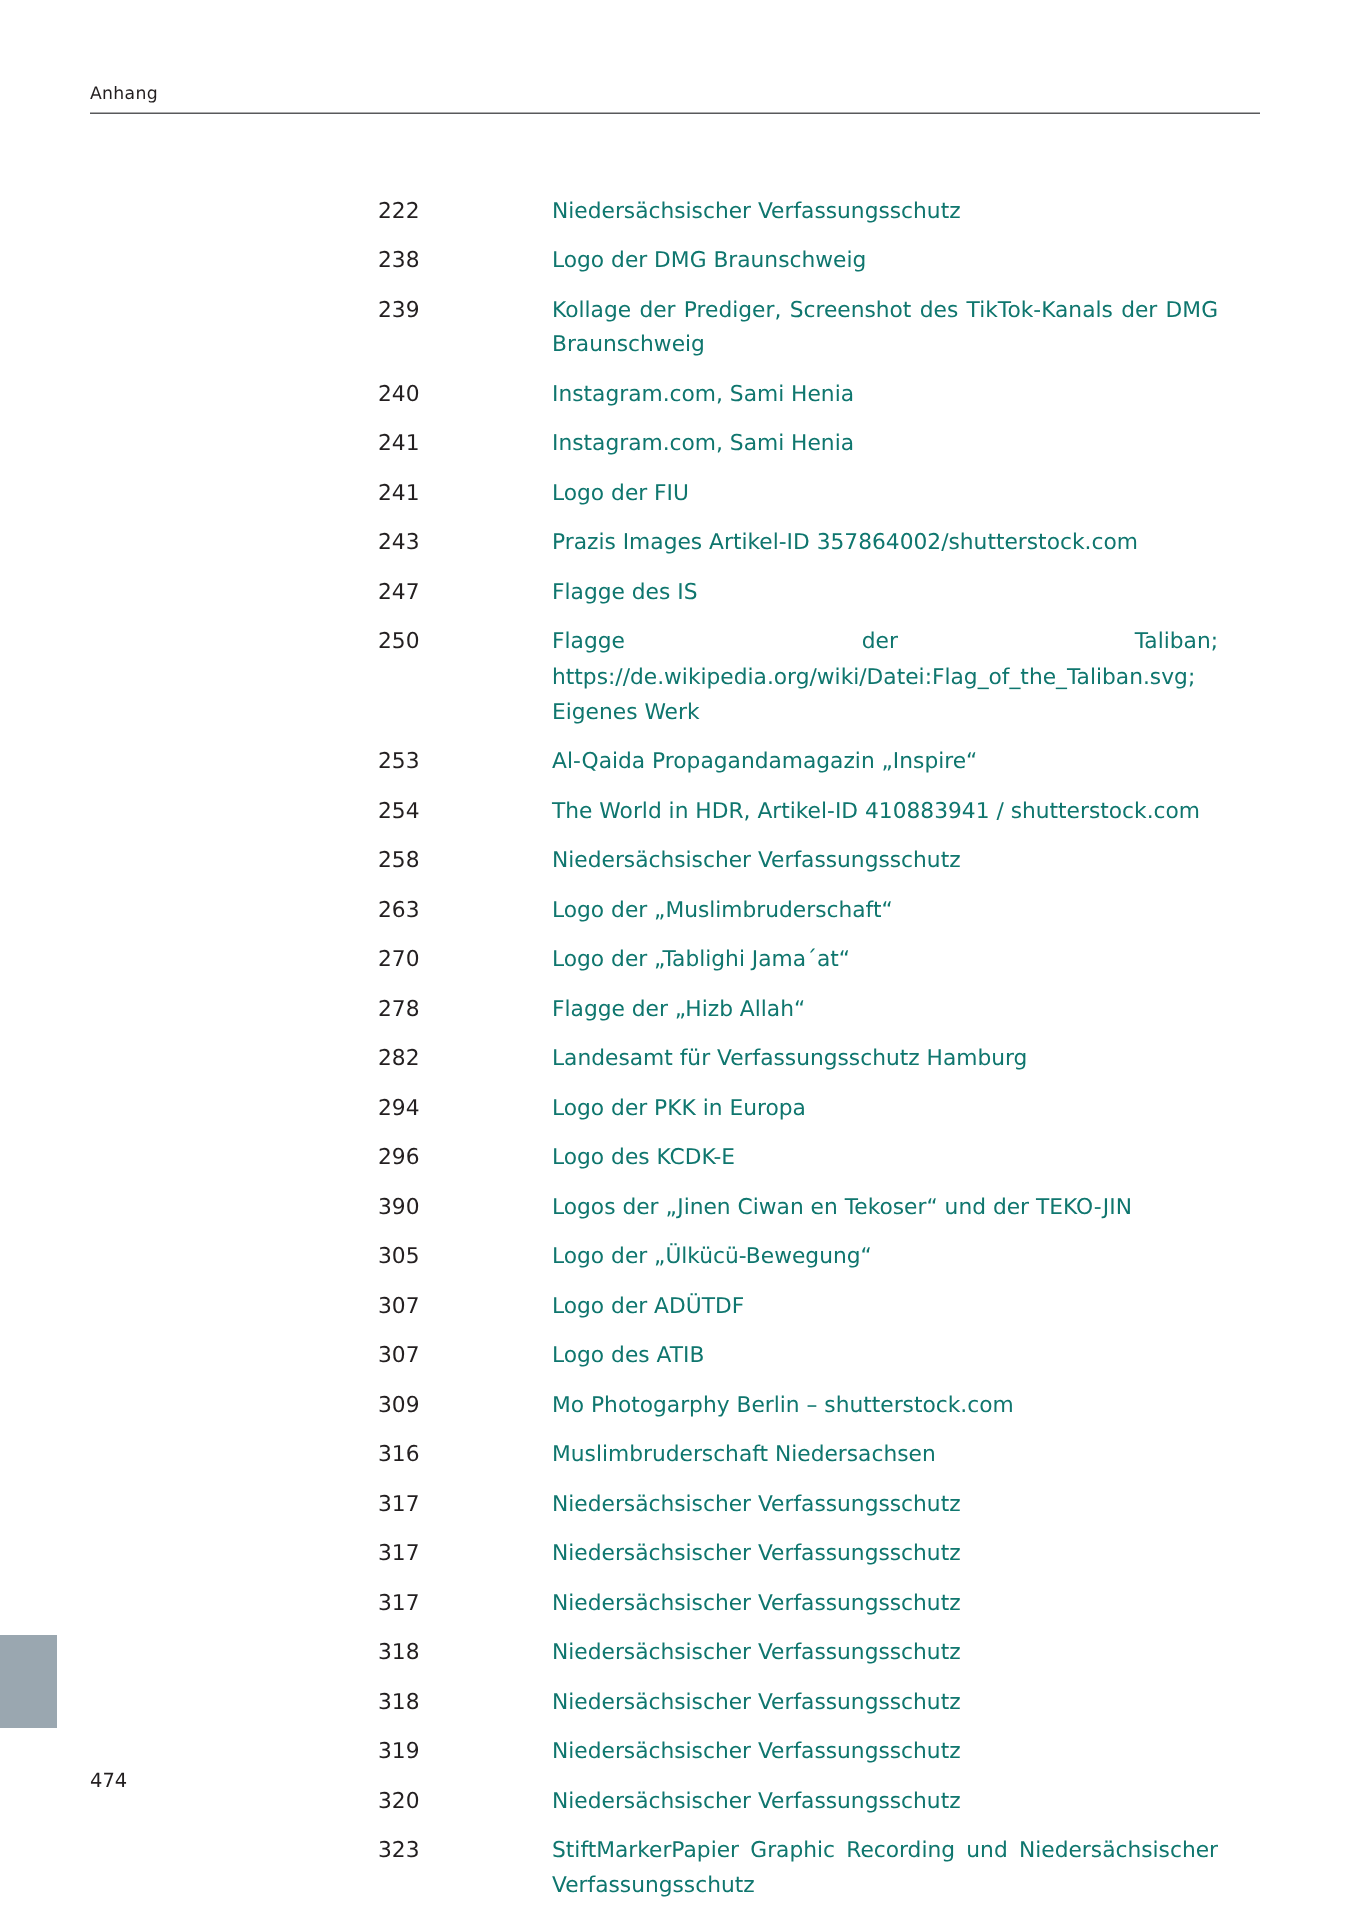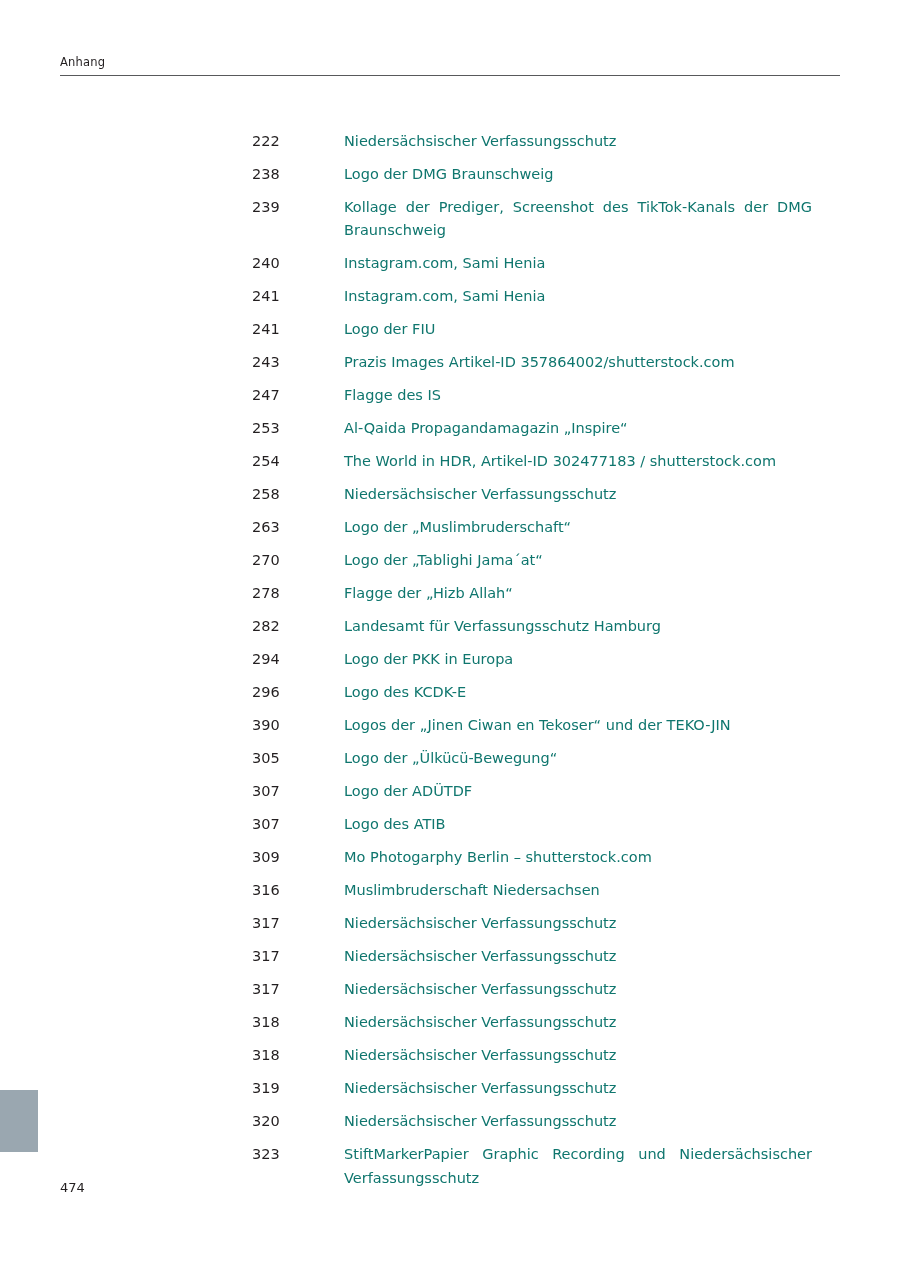--- a/index.html
+++ b/index.html
@@ -50,20 +50,21 @@
   .credits {
     position: absolute;
     left: 252px;
     top: 130px;
     width: 560px;
   }
   .credit-row {
     display: flex;
     align-items: flex-start;
     margin-bottom: 9.5px;
+    gap: 24px;
   }
   .credit-page {
     width: 92px;
     flex: 0 0 92px;
     font-size: 14.5px;
     line-height: 1.62;
     color: #231f20;
   }
   .credit-text {
     flex: 1 1 auto;
@@ -122,26 +123,30 @@
       </div>
       <div class="credit-row">
         <div class="credit-page">243</div>
         <div class="credit-text">Prazis Images Artikel-ID 357864002/shutterstock.com</div>
       </div>
       <div class="credit-row">
         <div class="credit-page">247</div>
         <div class="credit-text">Flagge des IS</div>
       </div>
       <div class="credit-row">
+        <div class="credit-page">250</div>
+        <div class="credit-text justify">Flagge der Taliban; https://de.wikipedia.org/wiki/Datei:Flag_of_the_Taliban.svg; Eigenes Werk</div>
+      </div>
+      <div class="credit-row">
         <div class="credit-page">253</div>
         <div class="credit-text">Al-Qaida Propagandamagazin „Inspire“</div>
       </div>
       <div class="credit-row">
         <div class="credit-page">254</div>
-        <div class="credit-text justify">The World in HDR, Artikel-ID 302477183 / shutterstock.com</div>
+        <div class="credit-text justify">The World in HDR, Artikel-ID 410883941 / shutterstock.com</div>
       </div>
       <div class="credit-row">
         <div class="credit-page">258</div>
         <div class="credit-text">Niedersächsischer Verfassungsschutz</div>
       </div>
       <div class="credit-row">
         <div class="credit-page">263</div>
         <div class="credit-text">Logo der „Muslimbruderschaft“</div>
       </div>
       <div class="credit-row">

